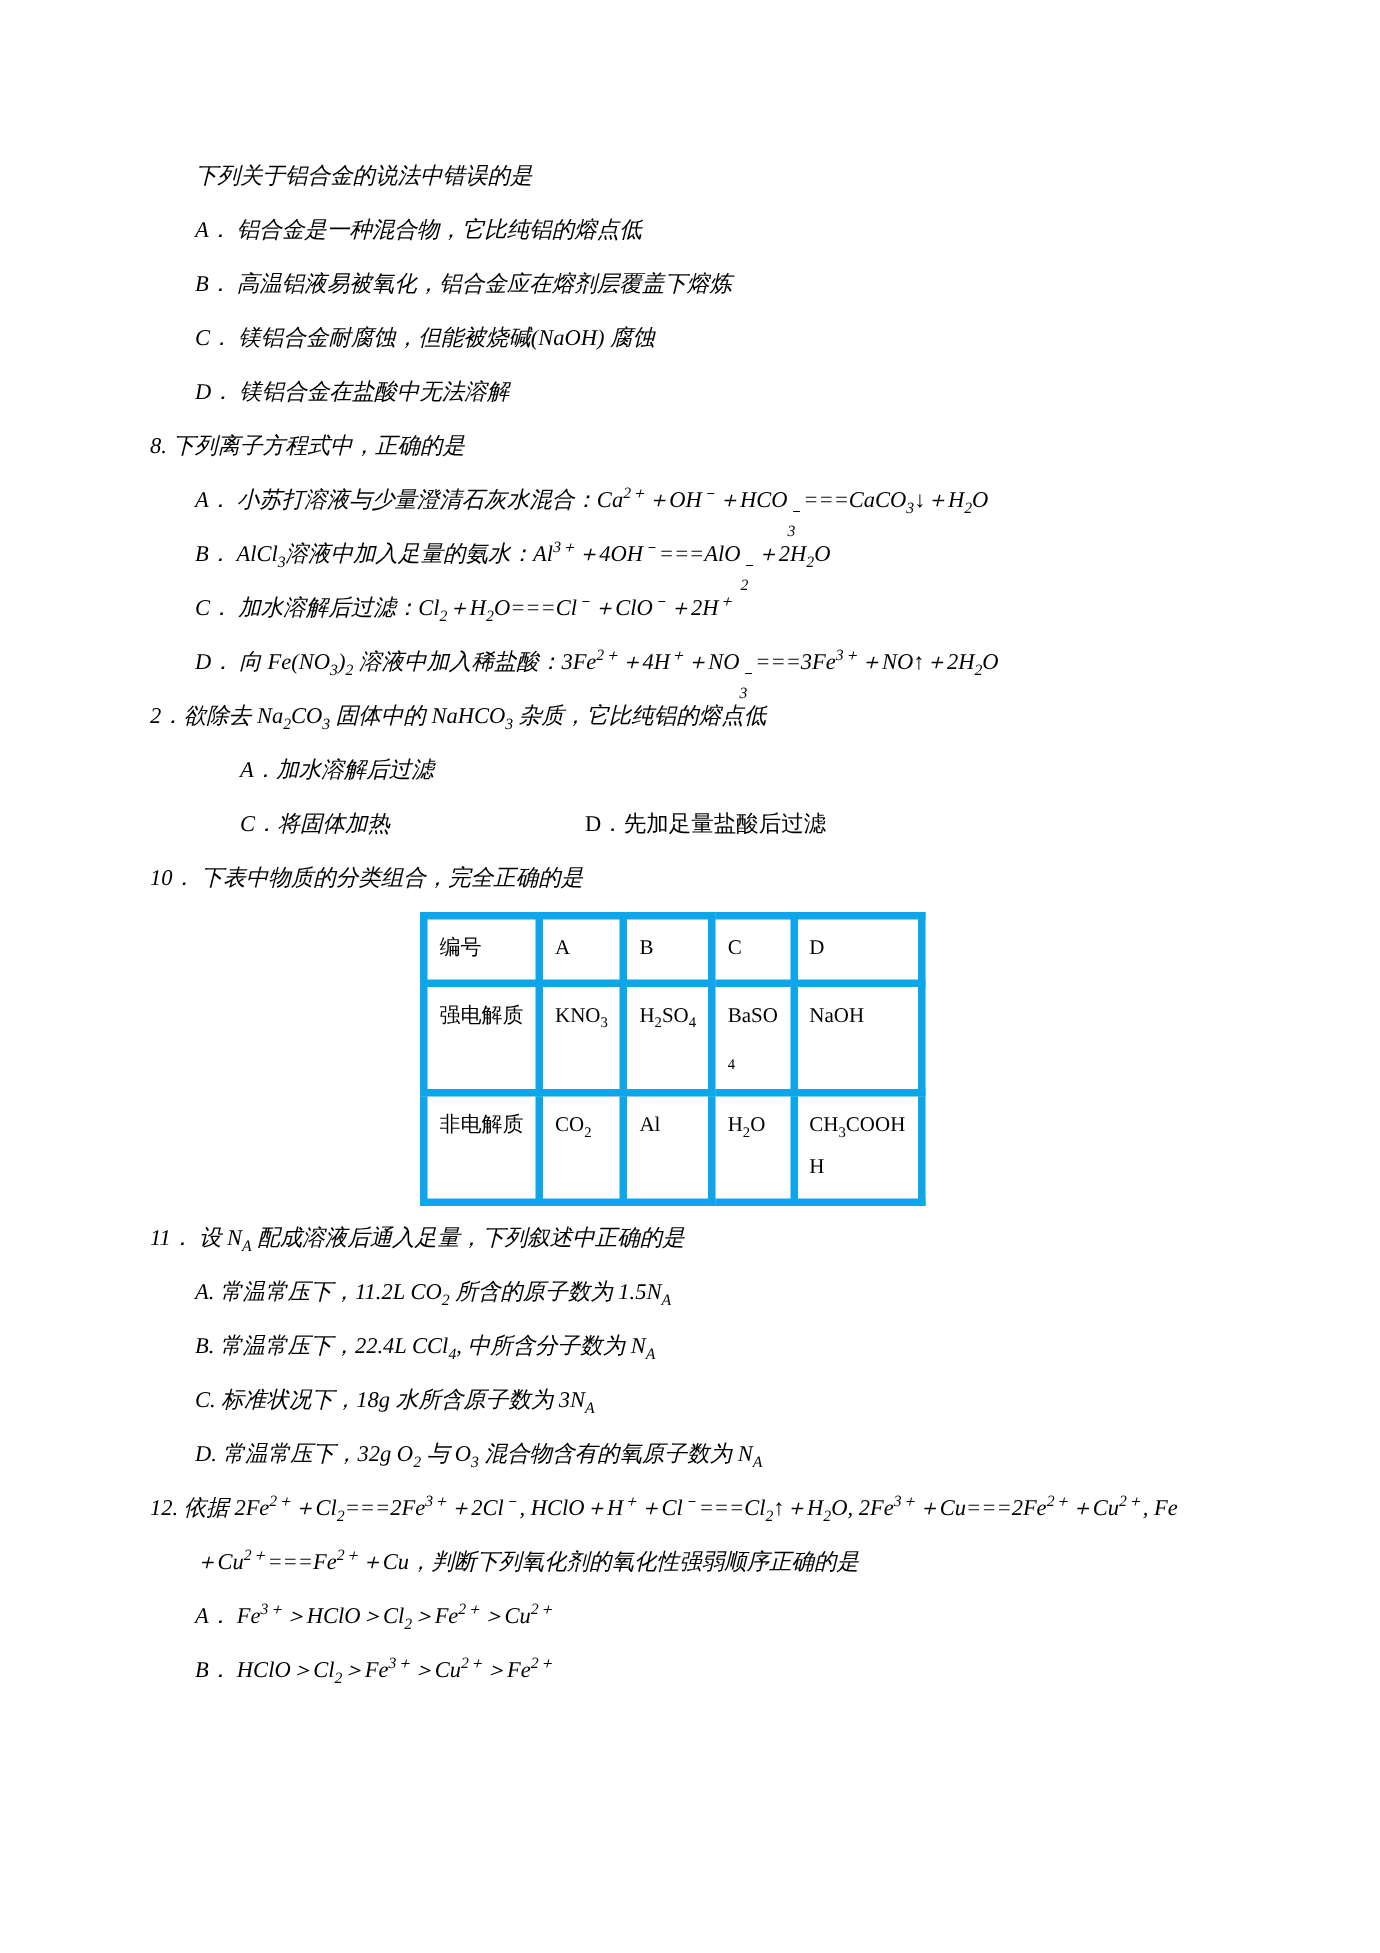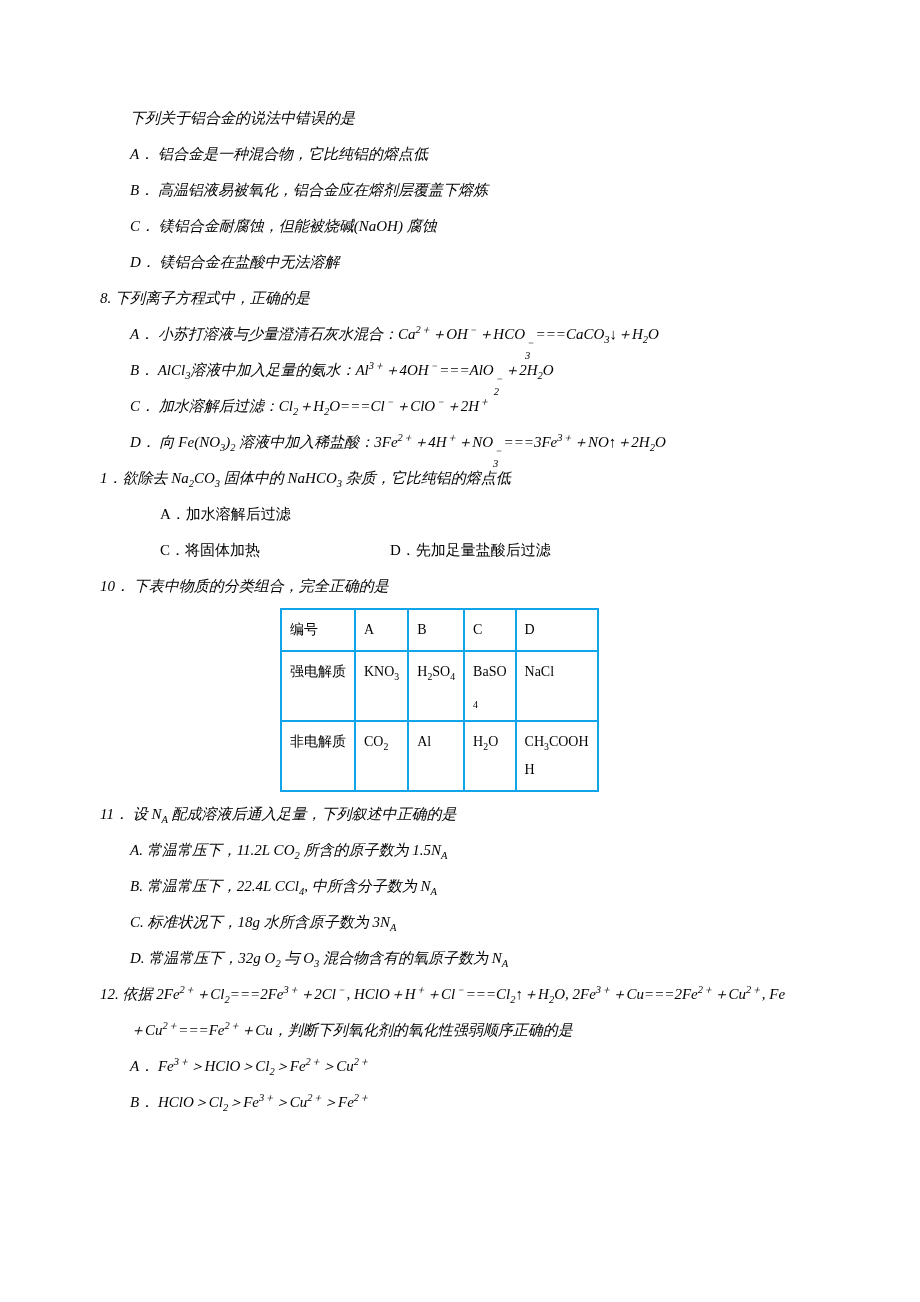--- a/index.html
+++ b/index.html
@@ -9,35 +9,35 @@
     color: #000;
     background: #fff;
     margin: 0;
     padding: 100px 80px 60px 100px;
     width: 920px;
     box-sizing: border-box;
   }
   .line { white-space: nowrap; font-style: italic; }
   .indent1 { padding-left: 2em; }
   .q-inline { display: flex; }
-  .q-inline .left { width: 290px; padding-left: 4em; box-sizing: border-box; }
+  .q-inline .left { width: 290px; padding-left: 4em; box-sizing: border-box; font-style: italic; }
   .q-inline .right { }
   sub { font-size: 70%; vertical-align: sub; line-height: 0; }
   sup { font-size: 70%; vertical-align: super; line-height: 0; }
   .subsup { position: relative; display: inline-block; width: 0.7em; }
   .subsup .top { position: absolute; top: -0.9em; left: 0; font-size: 70%; }
   .subsup .bot { position: absolute; top: 0.4em; left: 0; font-size: 70%; }
   table.tb {
     border-collapse: collapse;
     margin-left: 180px;
     margin-top: 4px;
     margin-bottom: 4px;
   }
   table.tb td {
-    border: 2px solid #0ea5e9;
+    border: 5px solid #0ea5e9;
     padding: 6px 8px;
     font-size: 14px;
     vertical-align: top;
     line-height: 2.0;
   }
 </style>
 </head>
 <body>
 
 <div class="line indent1">下列关于铝合金的说法中错误的是</div>
@@ -54,21 +54,21 @@
   <span>B．  AlCl</span><sub>3</sub><span>溶液中加入足量的氨水：Al</span><sup>3＋</sup><span>＋4OH</span><sup>－</sup><span>===AlO</span><span class="subsup"><span class="top">－</span><span class="bot">2</span></span><span>＋2H</span><sub>2</sub>O
 </div>
 <div class="line indent1">
   <span>C．  加水溶解后过滤：Cl</span><sub>2</sub><span>＋H</span><sub>2</sub><span>O===Cl</span><sup>－</sup><span>＋ClO</span><sup>－</sup><span>＋2H</span><sup>＋</sup>
 </div>
 <div class="line indent1">
   <span>D．  向 Fe(NO</span><sub>3</sub>)<sub>2</sub><span> 溶液中加入稀盐酸：3Fe</span><sup>2＋</sup><span>＋4H</span><sup>＋</sup><span>＋NO</span><span class="subsup"><span class="top">－</span><span class="bot">3</span></span><span>===3Fe</span><sup>3＋</sup><span>＋NO↑＋2H</span><sub>2</sub>O
 </div>
 
 <div class="line">
-  <span>1．欲除去 Na</span><sub>2</sub><span>CO</span><sub>3</sub><span> 固体中的 NaHCO</span><sub>3</sub><span> 杂质，它比纯铝的熔点低</span>
+  <span>2．欲除去 Na</span><sub>2</sub><span>CO</span><sub>3</sub><span> 固体中的 NaHCO</span><sub>3</sub><span> 杂质，它比纯铝的熔点低</span>
 </div>
 <div class="q-inline">
   <div class="left">A．加水溶解后过滤</div>
 </div>
 <div class="q-inline">
   <div class="left">C．将固体加热</div>
   <div class="right">D．先加足量盐酸后过滤</div>
 </div>
 
 <div class="line">10．  下表中物质的分类组合，完全正确的是</div>
@@ -79,21 +79,21 @@
     <td>A</td>
     <td>B</td>
     <td>C</td>
     <td>D</td>
   </tr>
   <tr>
     <td>强电解质</td>
     <td><span>KNO</span><sub>3</sub></td>
     <td><span>H</span><sub>2</sub><span>SO</span><sub>4</sub></td>
     <td><span>BaSO</span><br><sub>4</sub></td>
-    <td>NaCl</td>
+    <td>NaOH</td>
   </tr>
   <tr>
     <td>非电解质</td>
     <td><span>CO</span><sub>2</sub></td>
     <td>Al</td>
     <td><span>H</span><sub>2</sub><span>O</span></td>
     <td><span>CH</span><sub>3</sub><span>COOH</span><br>H</td>
   </tr>
 </tbody>
   </table>

